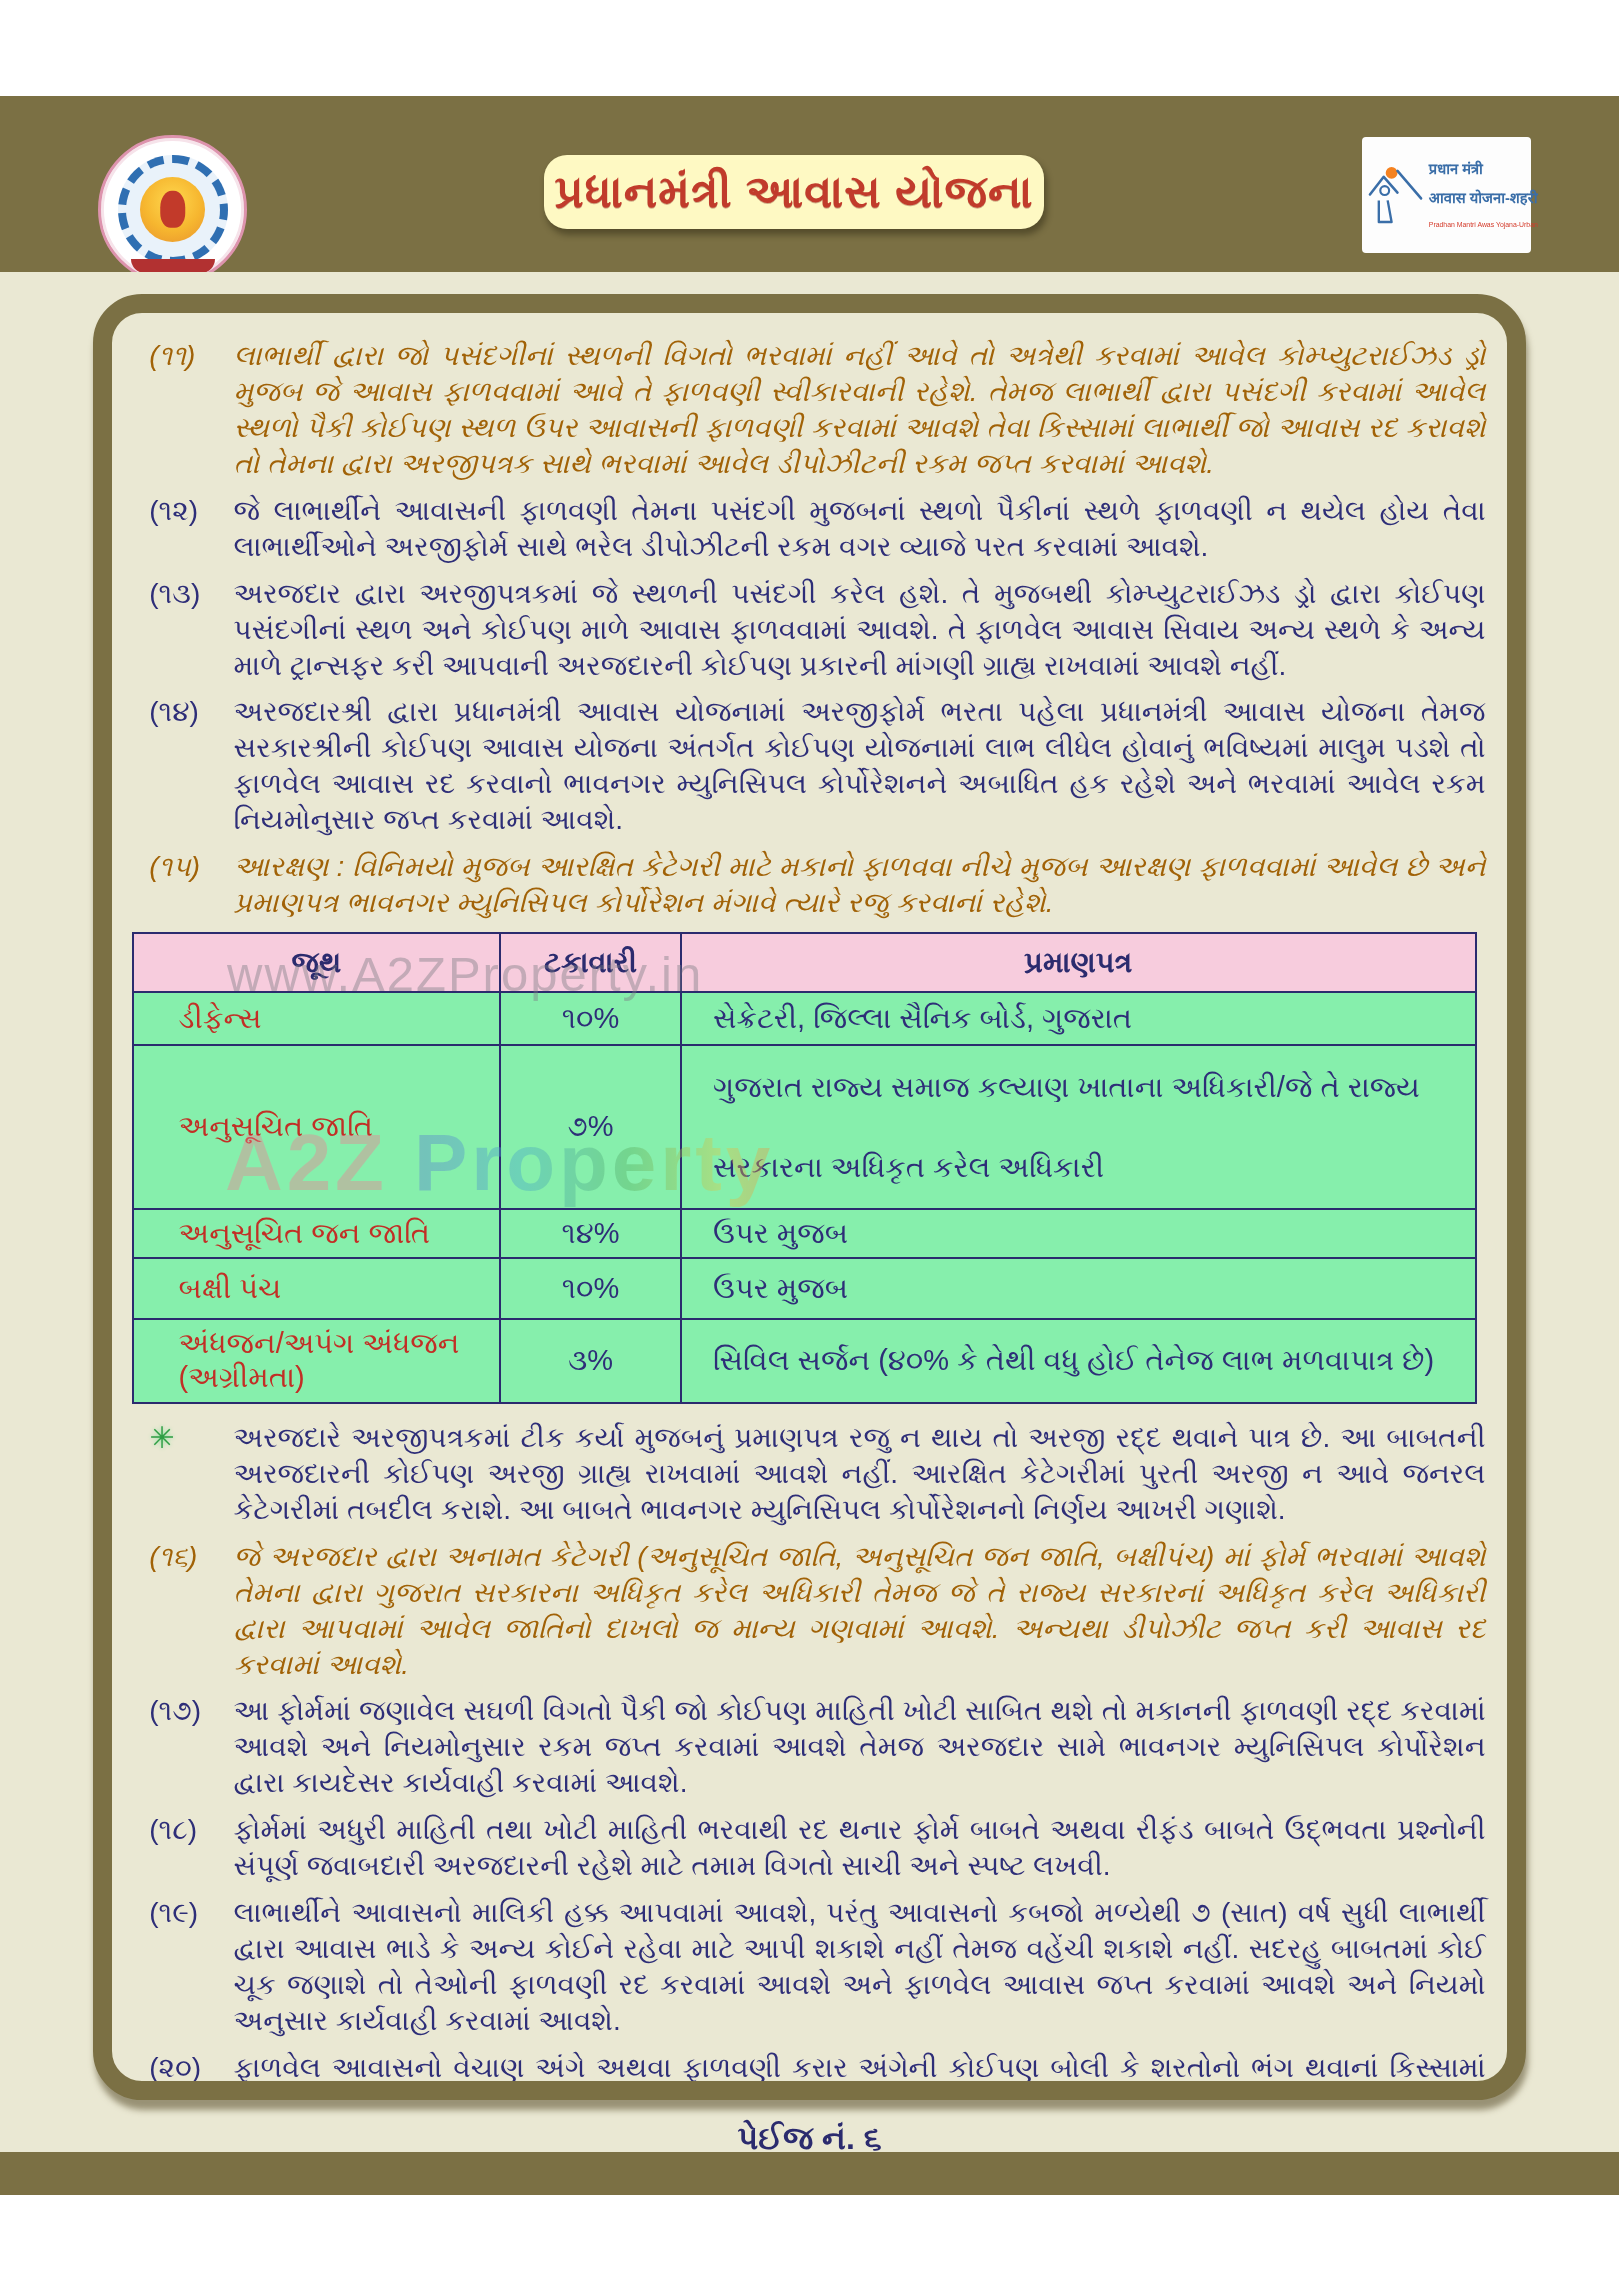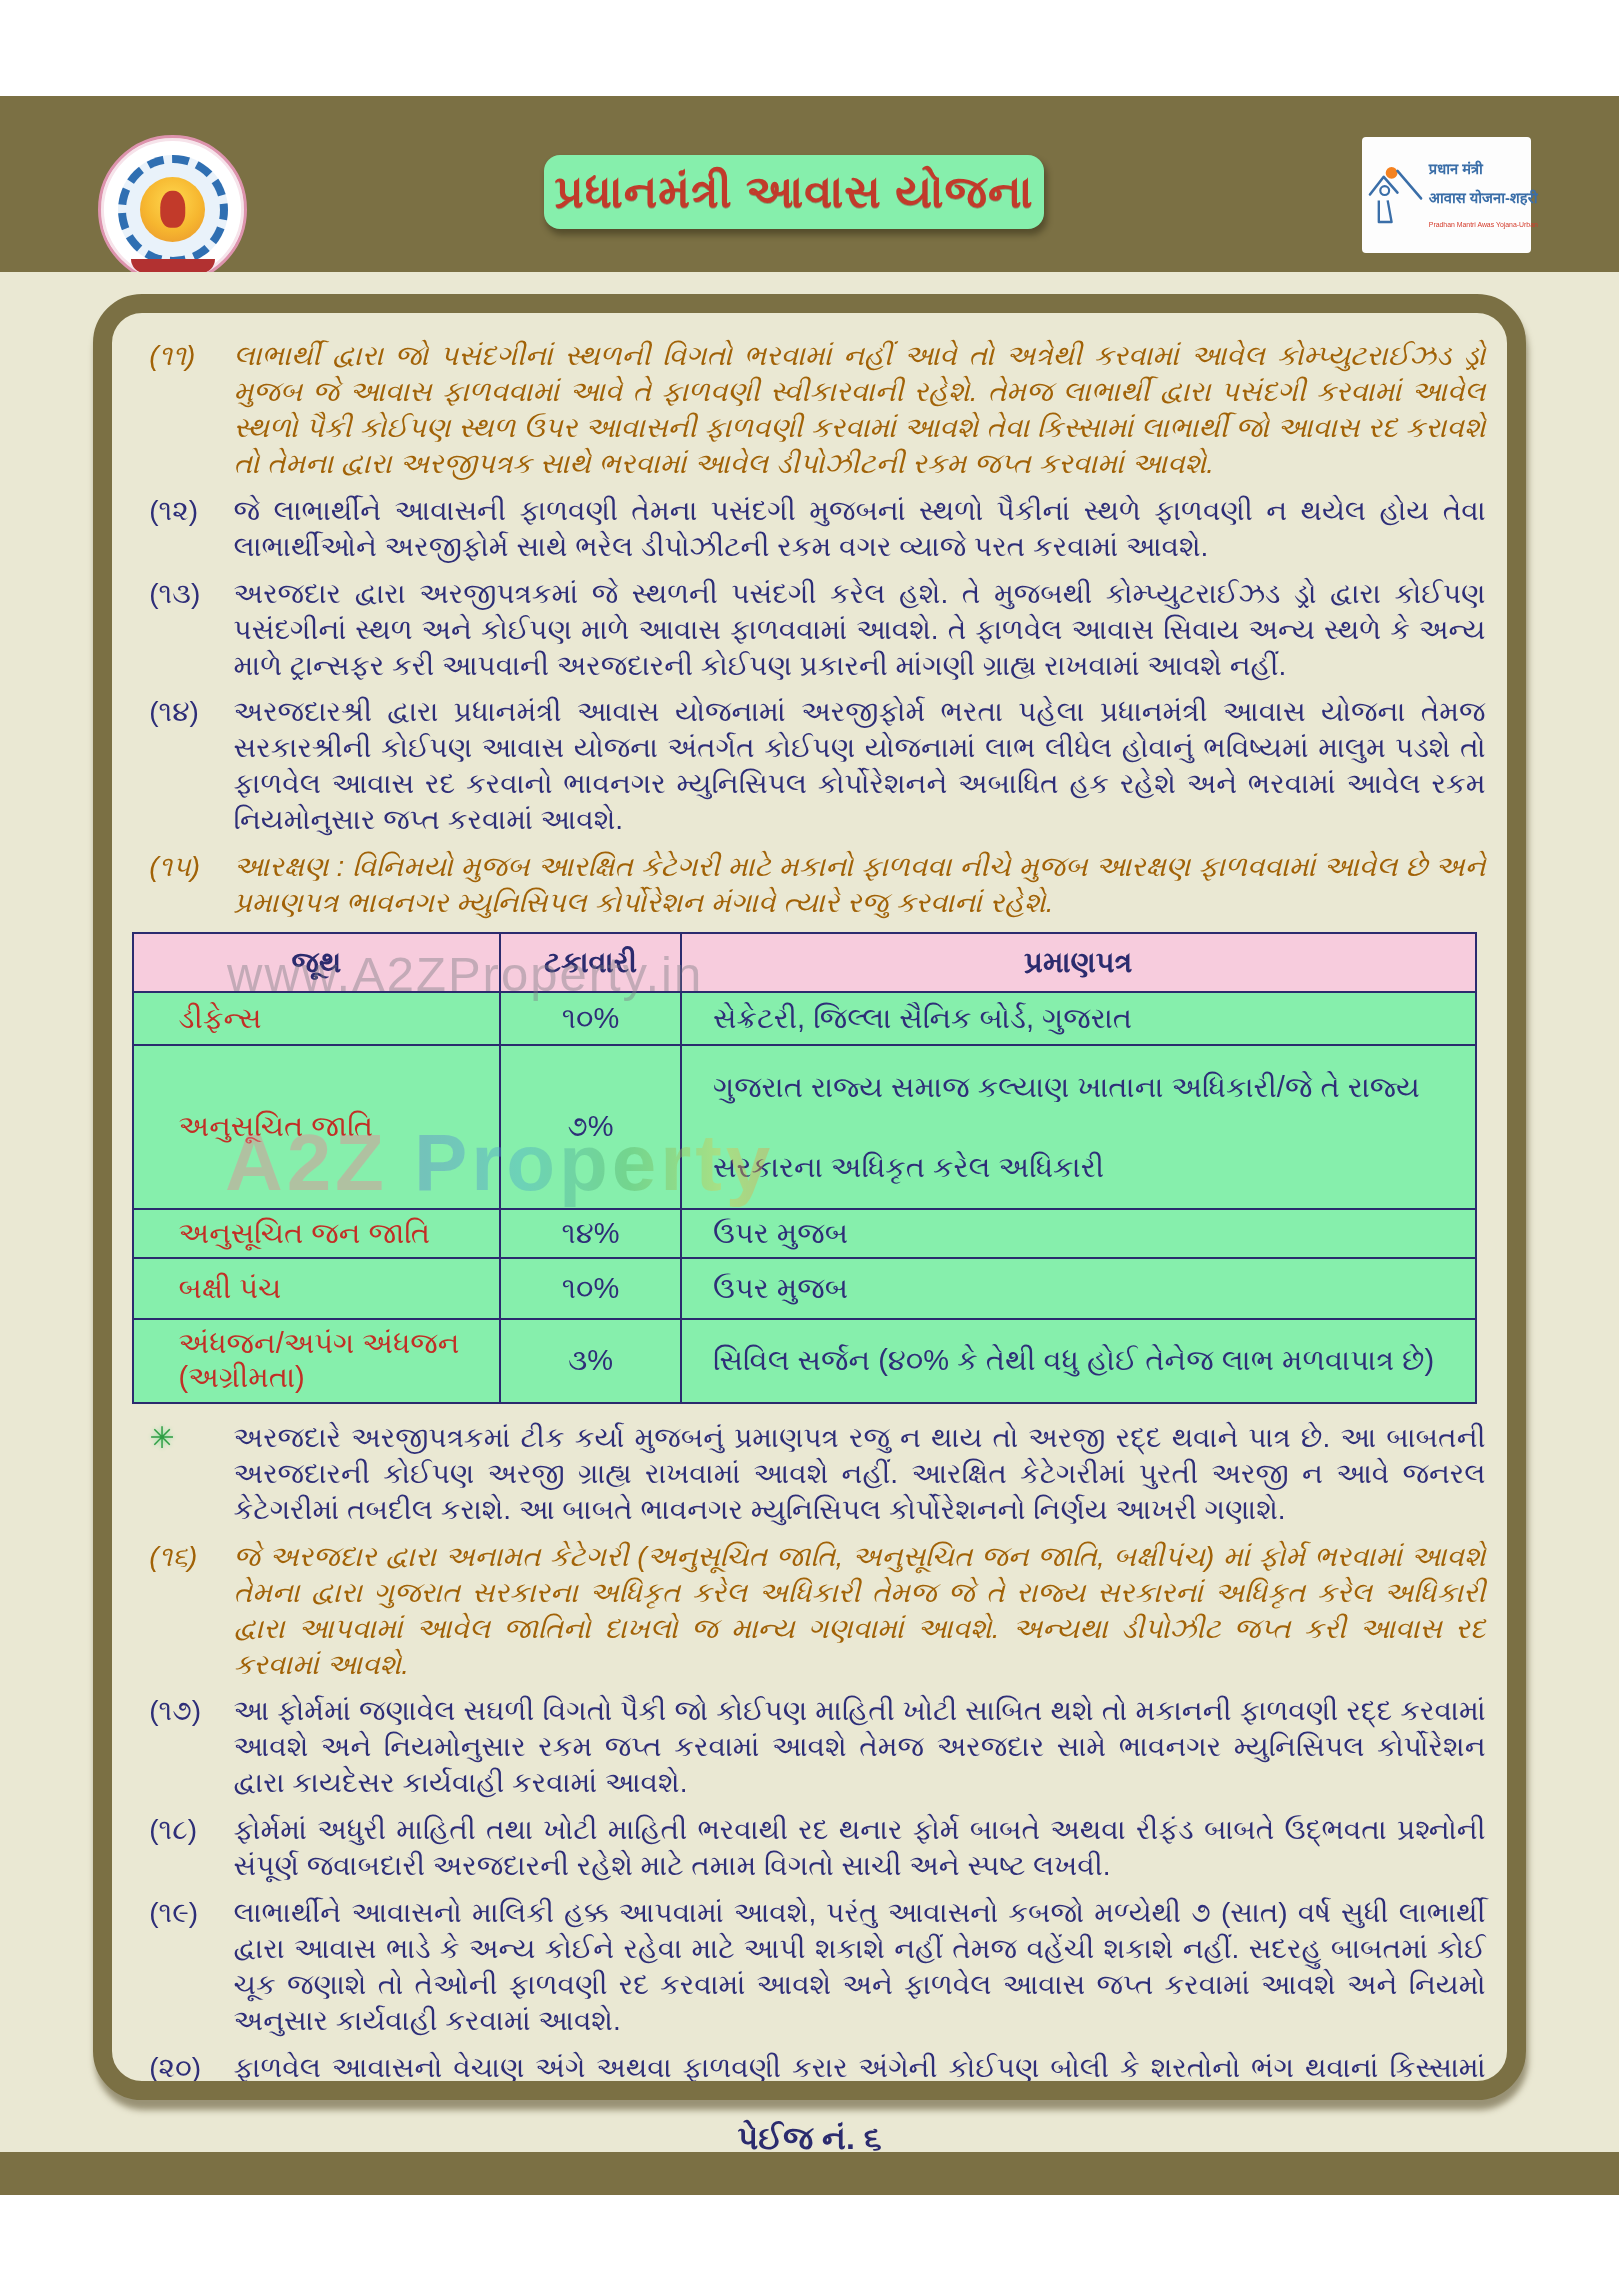--- a/index.html
+++ b/index.html
@@ -20,22 +20,22 @@
         box-shadow:inset 0 0 0 2.9px #f6e3ea;}
   .seal-gear{width:110px;height:110px;border-radius:50%;border:8.8px dashed #2f6fb2;background:#e9f2fa;
         display:flex;align-items:center;justify-content:center;box-sizing:border-box;}
   .seal-core{width:65px;height:65px;border-radius:50%;position:relative;
         background:radial-gradient(circle at 50% 38%,#ffd94f 0%,#f6b62f 55%,#e8922d 100%);}
   .seal-blob{position:absolute;left:50%;top:50%;transform:translate(-50%,-52%);width:25.5px;height:37px;
         background:#c23a2a;border-radius:45% 45% 40% 40%;}
   .seal-ribbon{position:absolute;left:50%;bottom:7.8px;transform:translateX(-50%);width:84px;height:14.7px;
         background:#b23131;border-radius:0 0 43px 43px;}
   
-  .title-box{position:absolute;left:544px;top:59px;width:500px;height:74px;background:#86efac;
-        border-radius:16px;box-shadow:2.9px 5.9px 6.9px rgba(40,35,15,.45);
+  .title-box{position:absolute;left:544px;top:59px;width:500px;height:74px;background:#fef9c3;
+        border-radius:23px;box-shadow:2.9px 5.9px 6.9px rgba(40,35,15,.45);
         display:flex;align-items:center;justify-content:center;}
   .title-text{color:#c13b2b;font-size:45px;font-weight:bold;letter-spacing:1px;
         text-shadow:0 1px 0 rgba(120,30,20,.35);white-space:nowrap;}
   
   .pmay{position:absolute;left:1362px;top:41px;width:169px;height:116px;background:#fdfdfd;
         border-radius:3.9px;display:flex;align-items:center;padding:5.9px 5.9px;box-sizing:border-box;gap:3.9px;}
   .pmay svg{flex:none;}
   .pmay-lines{display:flex;flex-direction:column;line-height:1.15;gap:12px;}
   .pmay-hi{color:#3a6ea8;font-weight:bold;font-size:14.7px;white-space:nowrap;}
   .pmay-en{color:#d43a2a;font-size:6.9px;margin-top:2.9px;white-space:nowrap;}

